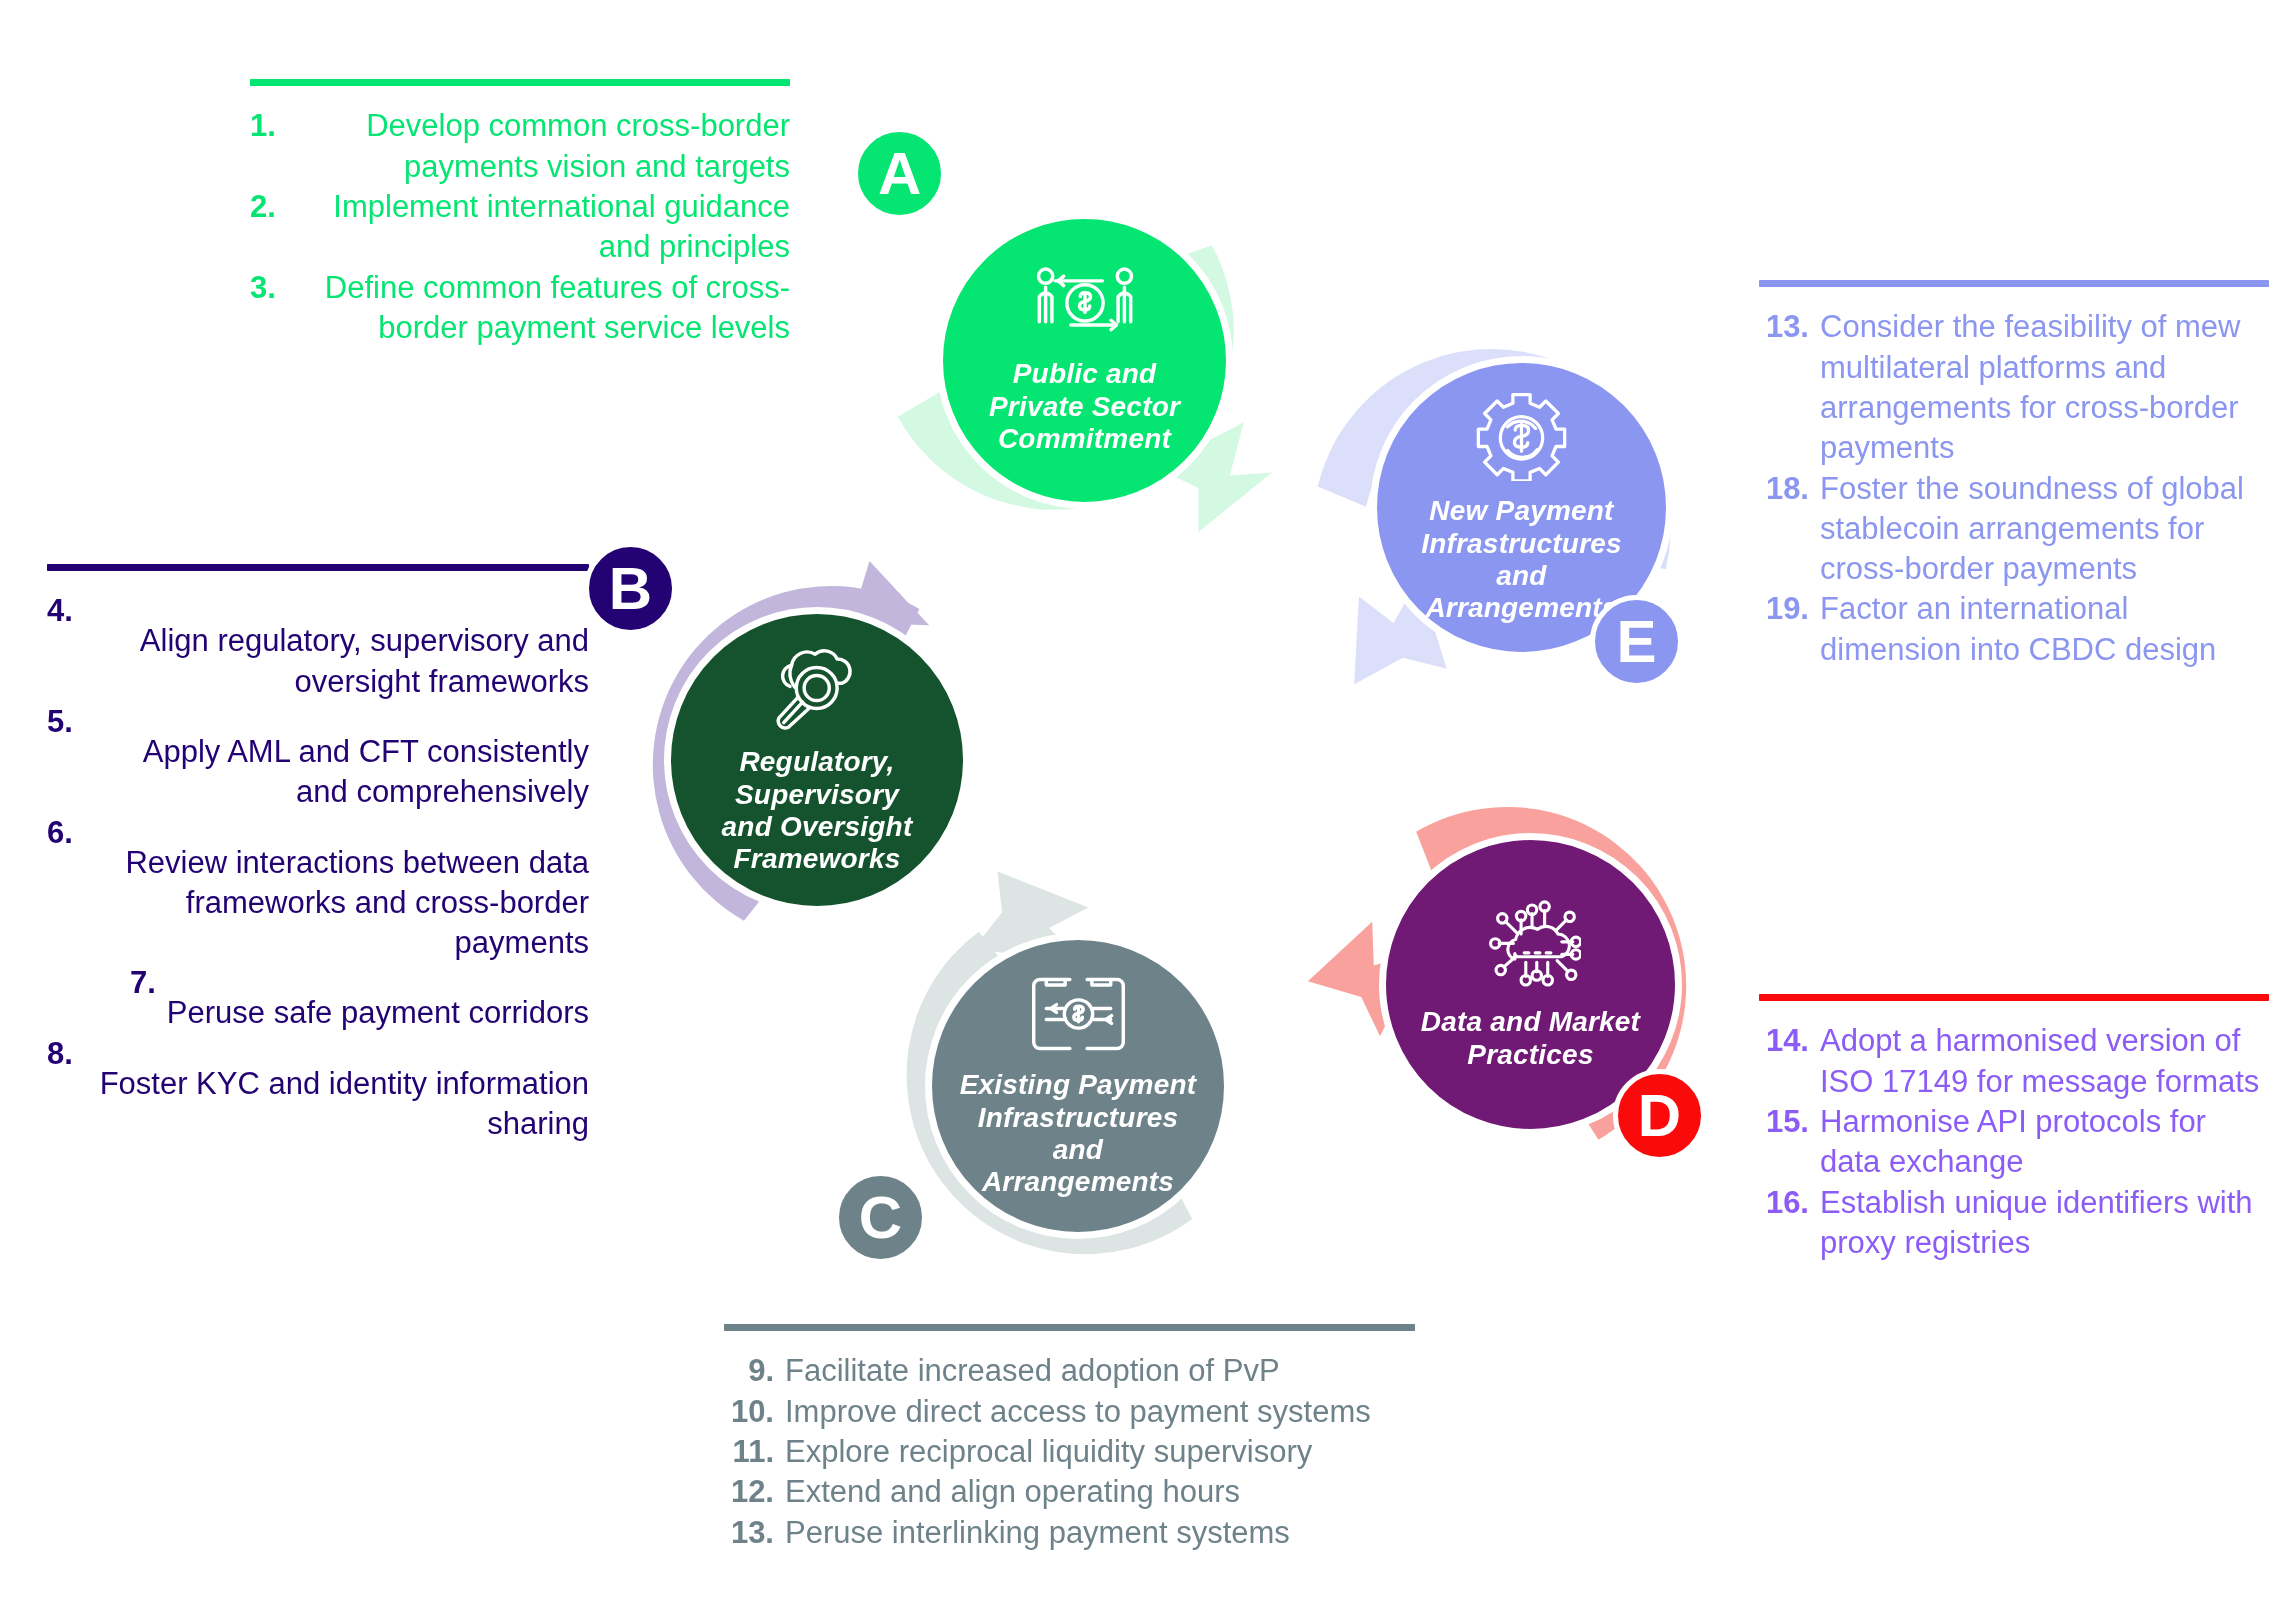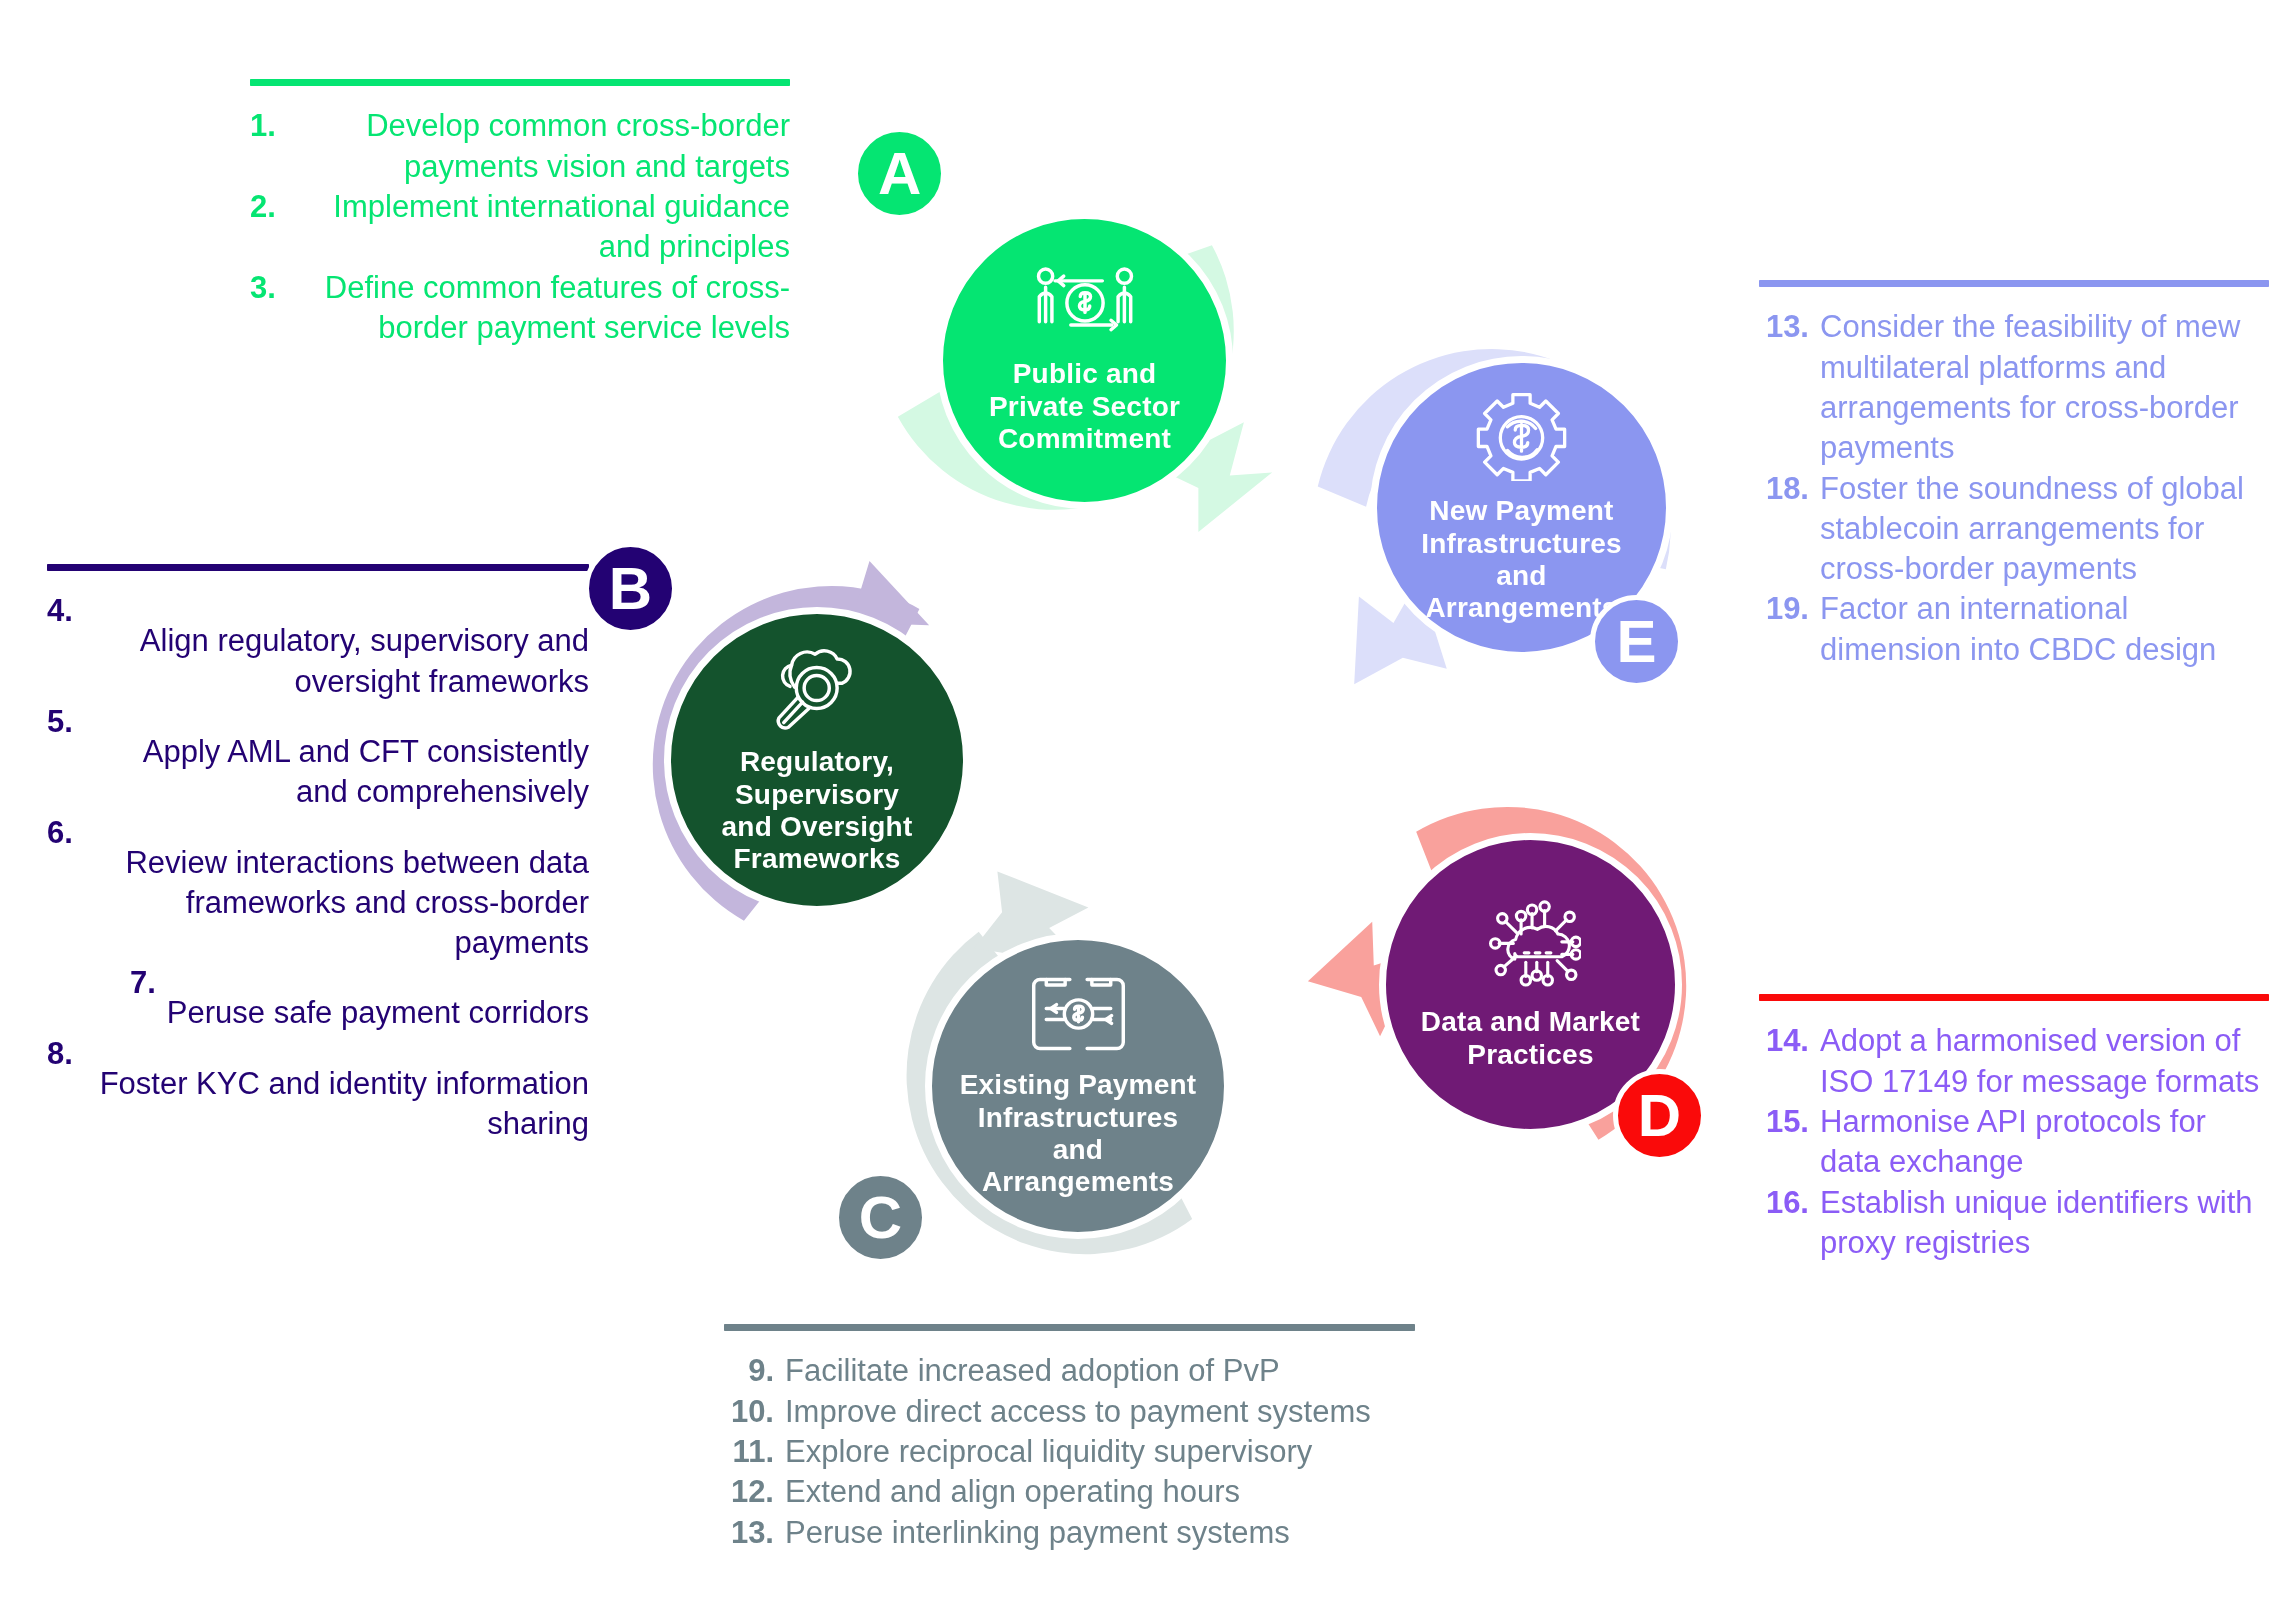--- a/index.html
+++ b/index.html
@@ -38,21 +38,21 @@
   .te .itm .num{width:50px;text-align:right;}
 
   
   .node{position:absolute;}
   .ringsvg{position:absolute;left:0;top:0;overflow:visible;}
   .core{position:absolute;border-radius:50%;
         display:flex;flex-direction:column;align-items:center;justify-content:center;
         box-sizing:border-box;border:7px solid #ffffff;color:#ffffff;}
   .core .ico{margin-bottom:11px;}
   .core .lbl{font-weight:700;line-height:1.16;text-align:center;font-size:28px;
-             letter-spacing:0.2px;padding:0 20.4px;}
+             letter-spacing:0.2px;padding:0 20.4px;font-style:italic;}
   .badge{position:absolute;border-radius:50%;display:flex;align-items:center;
          justify-content:center;color:#fff;font-weight:700;font-size:60px;
          border:5.5px solid #ffffff;box-sizing:border-box;}
 
   
   #nodeA{left:861px;top:146px;width:408px;height:408px;}
   #nodeA .core{left:75px;top:66px;width:297px;height:297px;background:#05E572;}
   #nodeA .badge{left:-7.9px;top:-19px;width:93px;height:93px;background:#05E572;}
 
   

